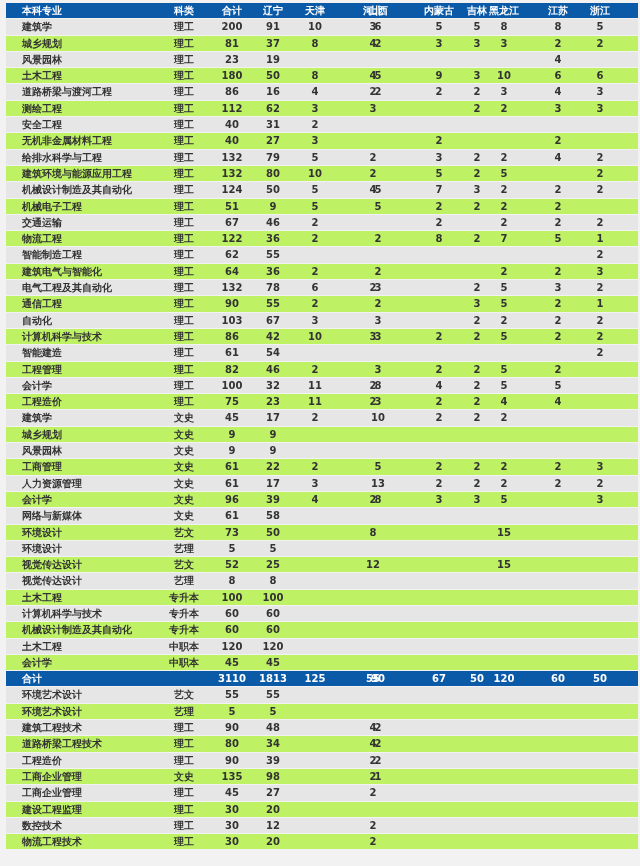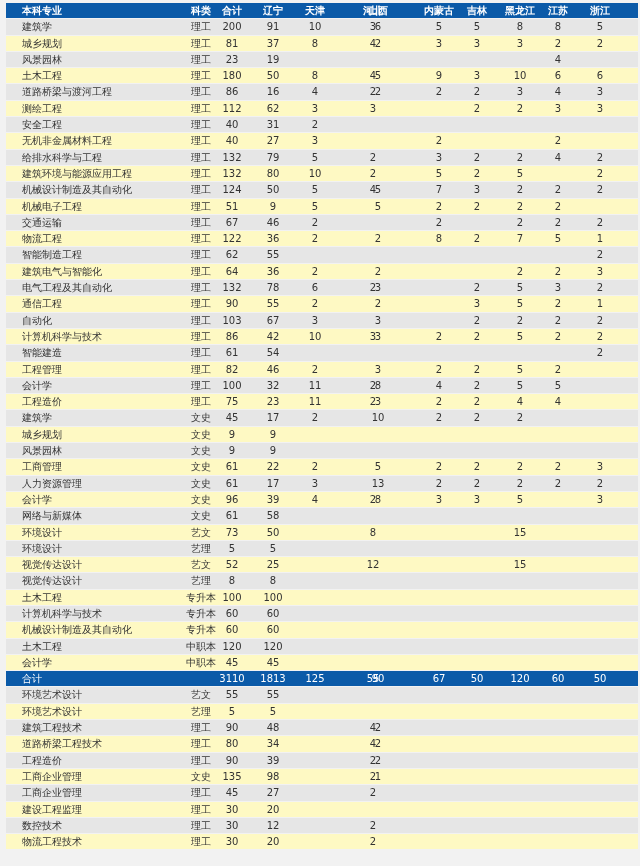--- a/index.html
+++ b/index.html
@@ -1,33 +1,33 @@
 <!DOCTYPE html>
 <html><head>
 <meta charset="utf-8">
 <style>
   html, body { margin: 0; padding: 0; background: #f2f2f2; }
   body { width: 640px; height: 866px; overflow: hidden; font-family: "DejaVu Sans", sans-serif; }
   .wrap { position: relative; width: 640px; padding-top: 3px; }
-  .row { position: relative; height: 15.3px; margin-bottom: 1px; font-size: 10px; line-height: 15.3px; color: #333; margin-left: 6px; margin-right: 2px; }
+  .row { position: relative; height: 15.3px; margin-bottom: 1px; font-size: 10px; line-height: 15.3px; color: #333; margin-left: 6px; margin-right: 2px; font-weight: bold; }
   .row.odd { background: #e6e6e6; }
-  .row.even { background: #fef9c3; }
+  .row.even { background: #bef264; }
   .row.hdr, .row.total { background: #0b5aa8; color: #fff; }
   .row.hdr { font-weight: bold; padding-left: 30px; }
   .cell { position: absolute; top: 0; text-align: center; white-space: nowrap; }
   .c-name { left: 16px; text-align: left; }
-  .c-type { left: 177px; width: 36px; }
+  .c-type { left: 160px; width: 36px; }
   .c-0 { left: 210px; width: 32px; }
   .c-1 { left: 251px; width: 32px; text-align: center; }
   .c-2 { left: 293px; width: 32px; }
   .c-3 { left: 351px; width: 32px; }
   .c-4 { left: 356px; width: 32px; }
   .c-5 { left: 415px; width: 36px; }
   .c-6 { left: 455px; width: 32px; }
-  .c-7 { left: 496px; width: 36px; }
+  .c-7 { left: 480px; width: 36px; }
   .c-8 { left: 536px; width: 32px; }
   .c-9 { left: 578px; width: 32px; }
 </style>
 </head>
 <body>
 
 <div class="wrap" id="table">
     <div class="row hdr">
       <span class="cell c-name">本科专业</span>
       <span class="cell c-type">科类</span>

